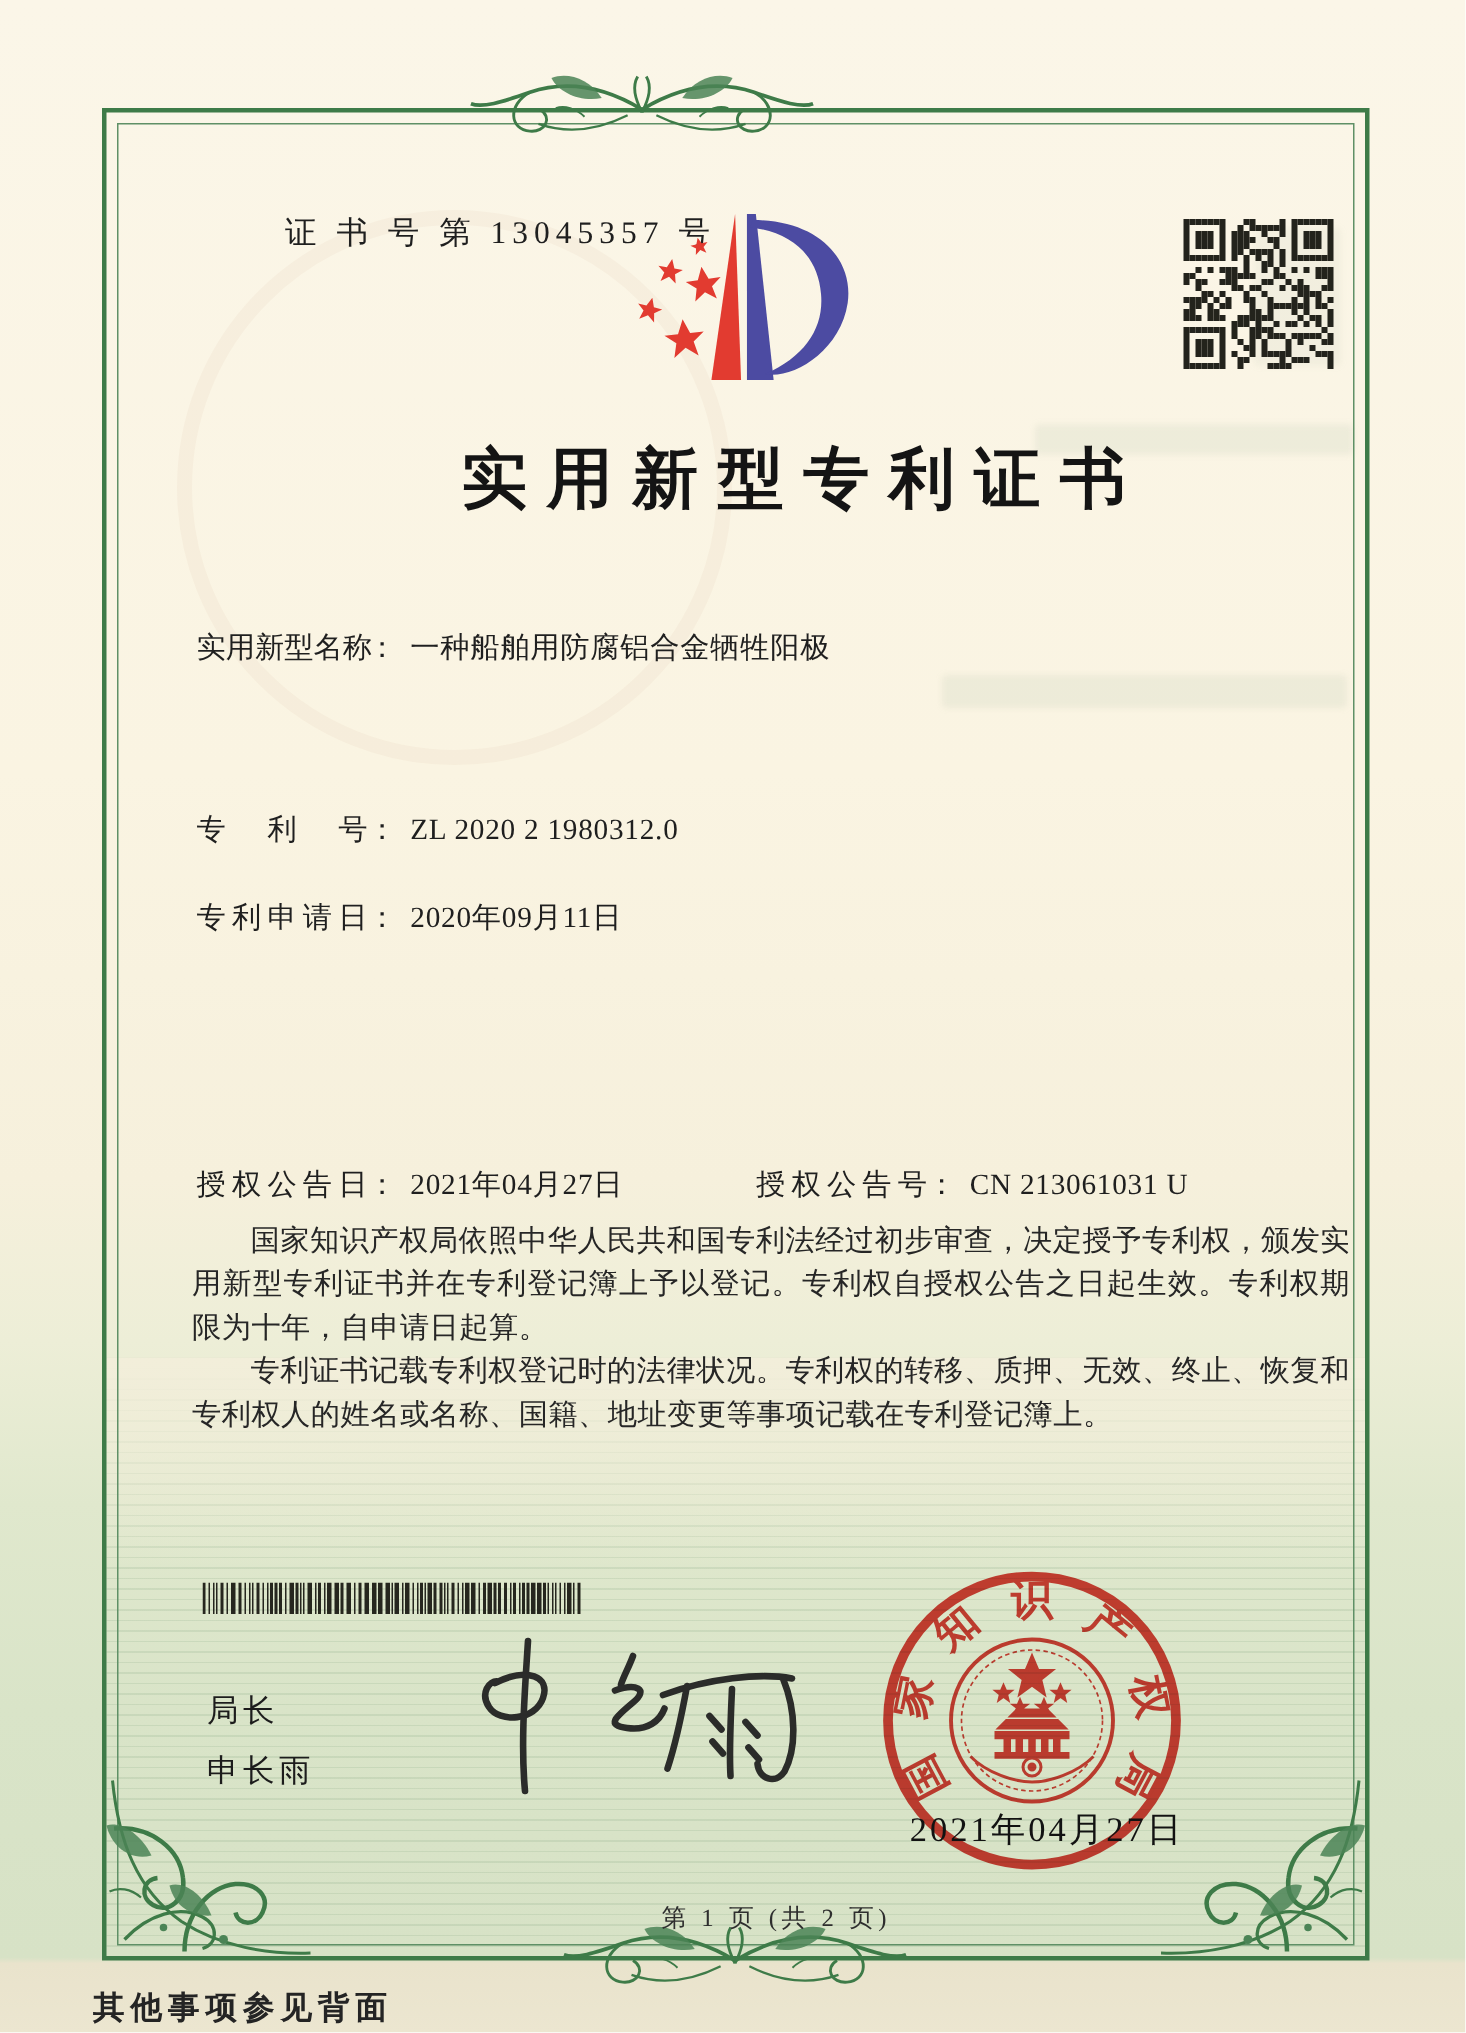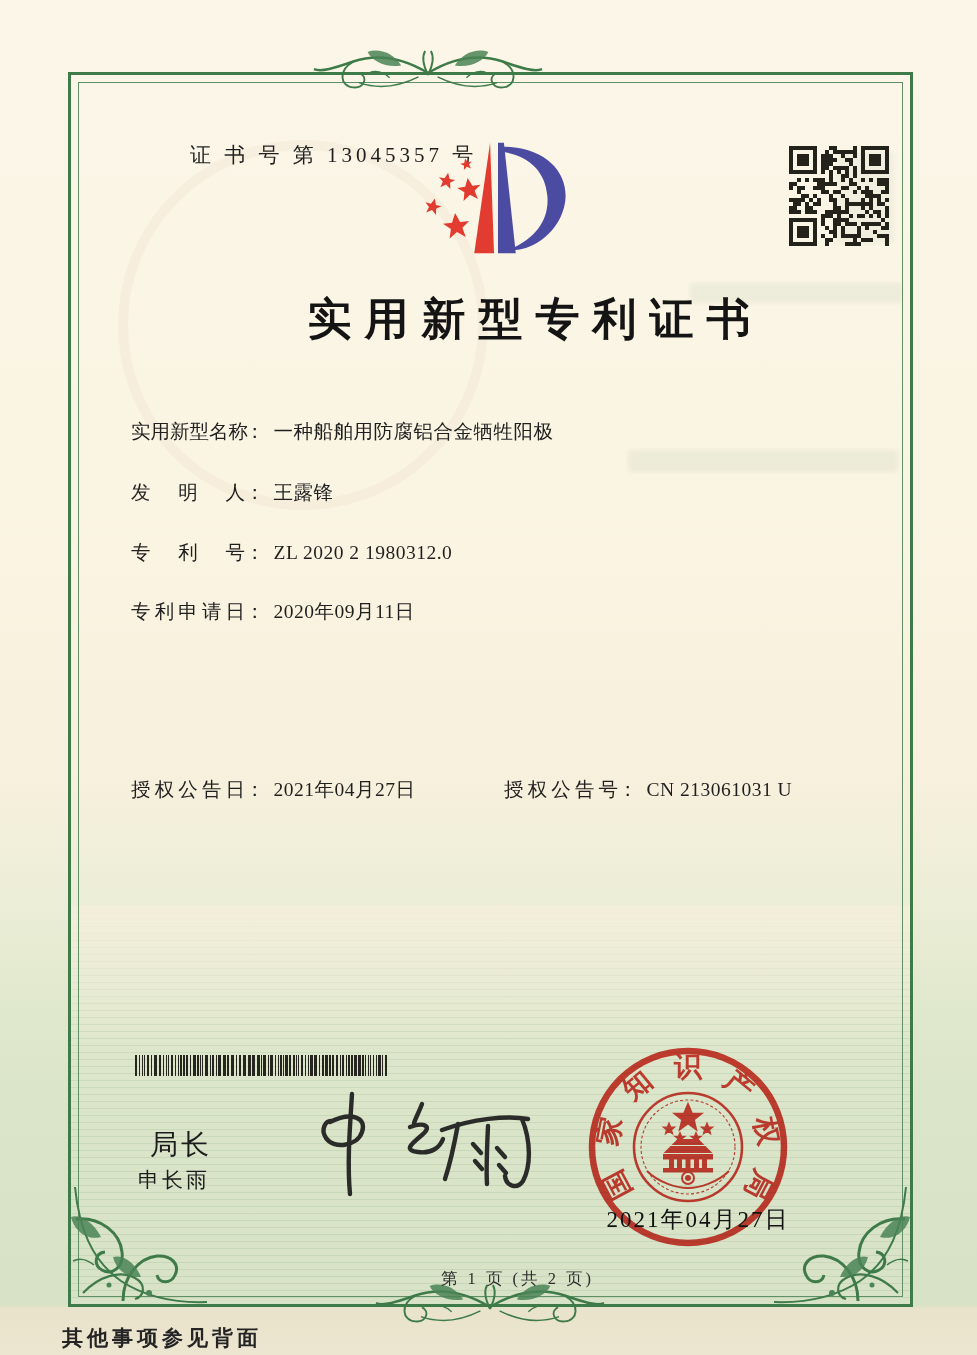--- a/index.html
+++ b/index.html
@@ -34,21 +34,21 @@
   .title{position:absolute;left:68px;top:290px;width:935px;text-align:center;
     font-size:44px;font-weight:bold;letter-spacing:13px;color:#141414;}
   .frow{position:absolute;left:131px;font-size:19.5px;color:#1f1f1f;white-space:nowrap;}
   .flabel{display:inline-block;width:114px;text-align:justify;text-align-last:justify;vertical-align:bottom;margin-top:10px;}
   .fvalue{margin-left:9px;letter-spacing:.5px;}
   .group2{position:absolute;left:373px;top:0;}
   .paras{position:absolute;left:128px;top:813px;width:772px;font-size:19.5px;line-height:29px;color:#262626;}
   .paras p{margin:0;text-indent:2em;letter-spacing:.3px;text-align:justify;}
   .barcode{position:absolute;left:135px;top:1055px;width:258px;height:21px;white-space:nowrap;overflow:hidden;}
   .barcode i{display:inline-block;height:21px;background:#26261e;vertical-align:top;}
-  .director-title{position:absolute;left:150px;top:1126px;font-size:28px;letter-spacing:3px;color:#1c1c1c;}
+  .director-title{position:absolute;left:138px;top:1126px;font-size:21px;letter-spacing:3px;color:#1c1c1c;}
   .director-name{position:absolute;left:138px;top:1166px;font-size:21px;letter-spacing:3px;color:#1c1c1c;}
   .signature{position:absolute;left:292px;top:1086px;width:240px;height:120px;}
   .seal{position:absolute;left:586px;top:1045px;width:204px;height:204px;mix-blend-mode:multiply;opacity:.95;}
   .seal-date{position:absolute;left:600px;top:1204px;width:196px;text-align:center;
     font-size:23px;letter-spacing:2px;color:#121212;}
   .page-info{position:absolute;left:68px;top:1268px;width:899px;text-align:center;
     font-size:16.5px;letter-spacing:3px;color:#2e2e2e;}
   .back-note{position:absolute;left:62px;top:1324px;width:789px;text-align:left;
     font-size:21px;letter-spacing:4px;font-weight:600;color:#242424;}
 </style>
@@ -759,36 +759,37 @@
       <div class=""></div>
       <div class=""></div>
       <div class="on"></div>
     </div>
 
   <div class="title">实用新型专利证书</div>
 
   <div class="frow" style="top:408px">
     <span class="flabel">实用新型名称</span><span>：</span><span class="fvalue">一种船舶用防腐铝合金牺牲阳极</span>
   </div>
-  <div class="frow" style="top:469px">
-    <span class="flabel">发明人</span><span>：</span><span class="fvalue">王露锋</span>
-  </div>
   <div class="frow" style="top:529px">
     <span class="flabel">专利号</span><span>：</span><span class="fvalue">ZL 2020 2 1980312.0</span>
   </div>
   <div class="frow" style="top:588px">
     <span class="flabel">专利申请日</span><span>：</span><span class="fvalue">2020年09月11日</span>
   </div>
   <div class="frow" style="top:766px">
     <span class="flabel">授权公告日</span><span>：</span><span class="fvalue">2021年04月27日</span>
     <span class="group2">
       <span class="flabel">授权公告号</span><span>：</span><span class="fvalue">CN 213061031 U</span>
     </span>
   </div>
 
+  <div class="paras">
+    <p>国家知识产权局依照中华人民共和国专利法经过初步审查，决定授予专利权，颁发实用新型专利证书并在专利登记簿上予以登记。专利权自授权公告之日起生效。专利权期限为十年，自申请日起算。</p>
+    <p>专利证书记载专利权登记时的法律状况。专利权的转移、质押、无效、终止、恢复和专利权人的姓名或名称、国籍、地址变更等事项记载在专利登记簿上。</p>
+  </div>
 
   <div class="barcode" id="barcode"><i style="width:2px;margin-right:2px"></i><i style="width:1px;margin-right:2px"></i><i style="width:1px;margin-right:1px"></i><i style="width:1px;margin-right:2px"></i><i style="width:2px;margin-right:2px"></i><i style="width:1px;margin-right:2px"></i><i style="width:3px;margin-right:2px"></i><i style="width:2px;margin-right:2px"></i><i style="width:1px;margin-right:2px"></i><i style="width:1px;margin-right:1px"></i><i style="width:1px;margin-right:2px"></i><i style="width:2px;margin-right:2px"></i><i style="width:1px;margin-right:2px"></i><i style="width:1px;margin-right:1px"></i><i style="width:2px;margin-right:1px"></i><i style="width:2px;margin-right:1px"></i><i style="width:2px;margin-right:2px"></i><i style="width:1px;margin-right:2px"></i><i style="width:3px;margin-right:1px"></i><i style="width:2px;margin-right:1px"></i><i style="width:1px;margin-right:1px"></i><i style="width:1px;margin-right:2px"></i><i style="width:3px;margin-right:2px"></i><i style="width:1px;margin-right:1px"></i><i style="width:2px;margin-right:2px"></i><i style="width:1px;margin-right:1px"></i><i style="width:3px;margin-right:2px"></i><i style="width:3px;margin-right:1px"></i><i style="width:2px;margin-right:2px"></i><i style="width:3px;margin-right:2px"></i><i style="width:1px;margin-right:2px"></i><i style="width:2px;margin-right:2px"></i><i style="width:3px;margin-right:2px"></i><i style="width:3px;margin-right:1px"></i><i style="width:3px;margin-right:2px"></i><i style="width:3px;margin-right:1px"></i><i style="width:1px;margin-right:1px"></i><i style="width:3px;margin-right:2px"></i><i style="width:1px;margin-right:1px"></i><i style="width:3px;margin-right:2px"></i><i style="width:1px;margin-right:2px"></i><i style="width:1px;margin-right:1px"></i><i style="width:2px;margin-right:1px"></i><i style="width:1px;margin-right:1px"></i><i style="width:3px;margin-right:1px"></i><i style="width:2px;margin-right:2px"></i><i style="width:2px;margin-right:1px"></i><i style="width:1px;margin-right:1px"></i><i style="width:1px;margin-right:2px"></i><i style="width:2px;margin-right:2px"></i><i style="width:1px;margin-right:2px"></i><i style="width:1px;margin-right:1px"></i><i style="width:3px;margin-right:1px"></i><i style="width:3px;margin-right:2px"></i><i style="width:1px;margin-right:2px"></i><i style="width:2px;margin-right:1px"></i><i style="width:3px;margin-right:1px"></i><i style="width:2px;margin-right:1px"></i><i style="width:2px;margin-right:2px"></i><i style="width:2px;margin-right:2px"></i><i style="width:1px;margin-right:1px"></i><i style="width:2px;margin-right:2px"></i><i style="width:1px;margin-right:1px"></i><i style="width:2px;margin-right:1px"></i><i style="width:2px;margin-right:1px"></i><i style="width:3px;margin-right:1px"></i><i style="width:3px;margin-right:1px"></i><i style="width:2px;margin-right:1px"></i><i style="width:1px;margin-right:2px"></i><i style="width:1px;margin-right:1px"></i><i style="width:1px;margin-right:2px"></i><i style="width:1px;margin-right:2px"></i><i style="width:1px;margin-right:1px"></i><i style="width:3px;margin-right:1px"></i><i style="width:1px;margin-right:2px"></i><i style="width:2px"></i></div>
 
   <div class="director-title">局长</div>
   <div class="director-name">申长雨</div>
 
   <svg class="signature" viewBox="0 0 240 120">
     <g fill="none" stroke="#1d1d1d" stroke-width="4.4" stroke-linecap="round" opacity=".92">
       <path d="M38,36 C60,25 75,32 70,46 C65,61 41,63 34,52 C28,43 34,34 40,35"></path>
       <path d="M60,8 C58,40 55,76 58,108"></path>

